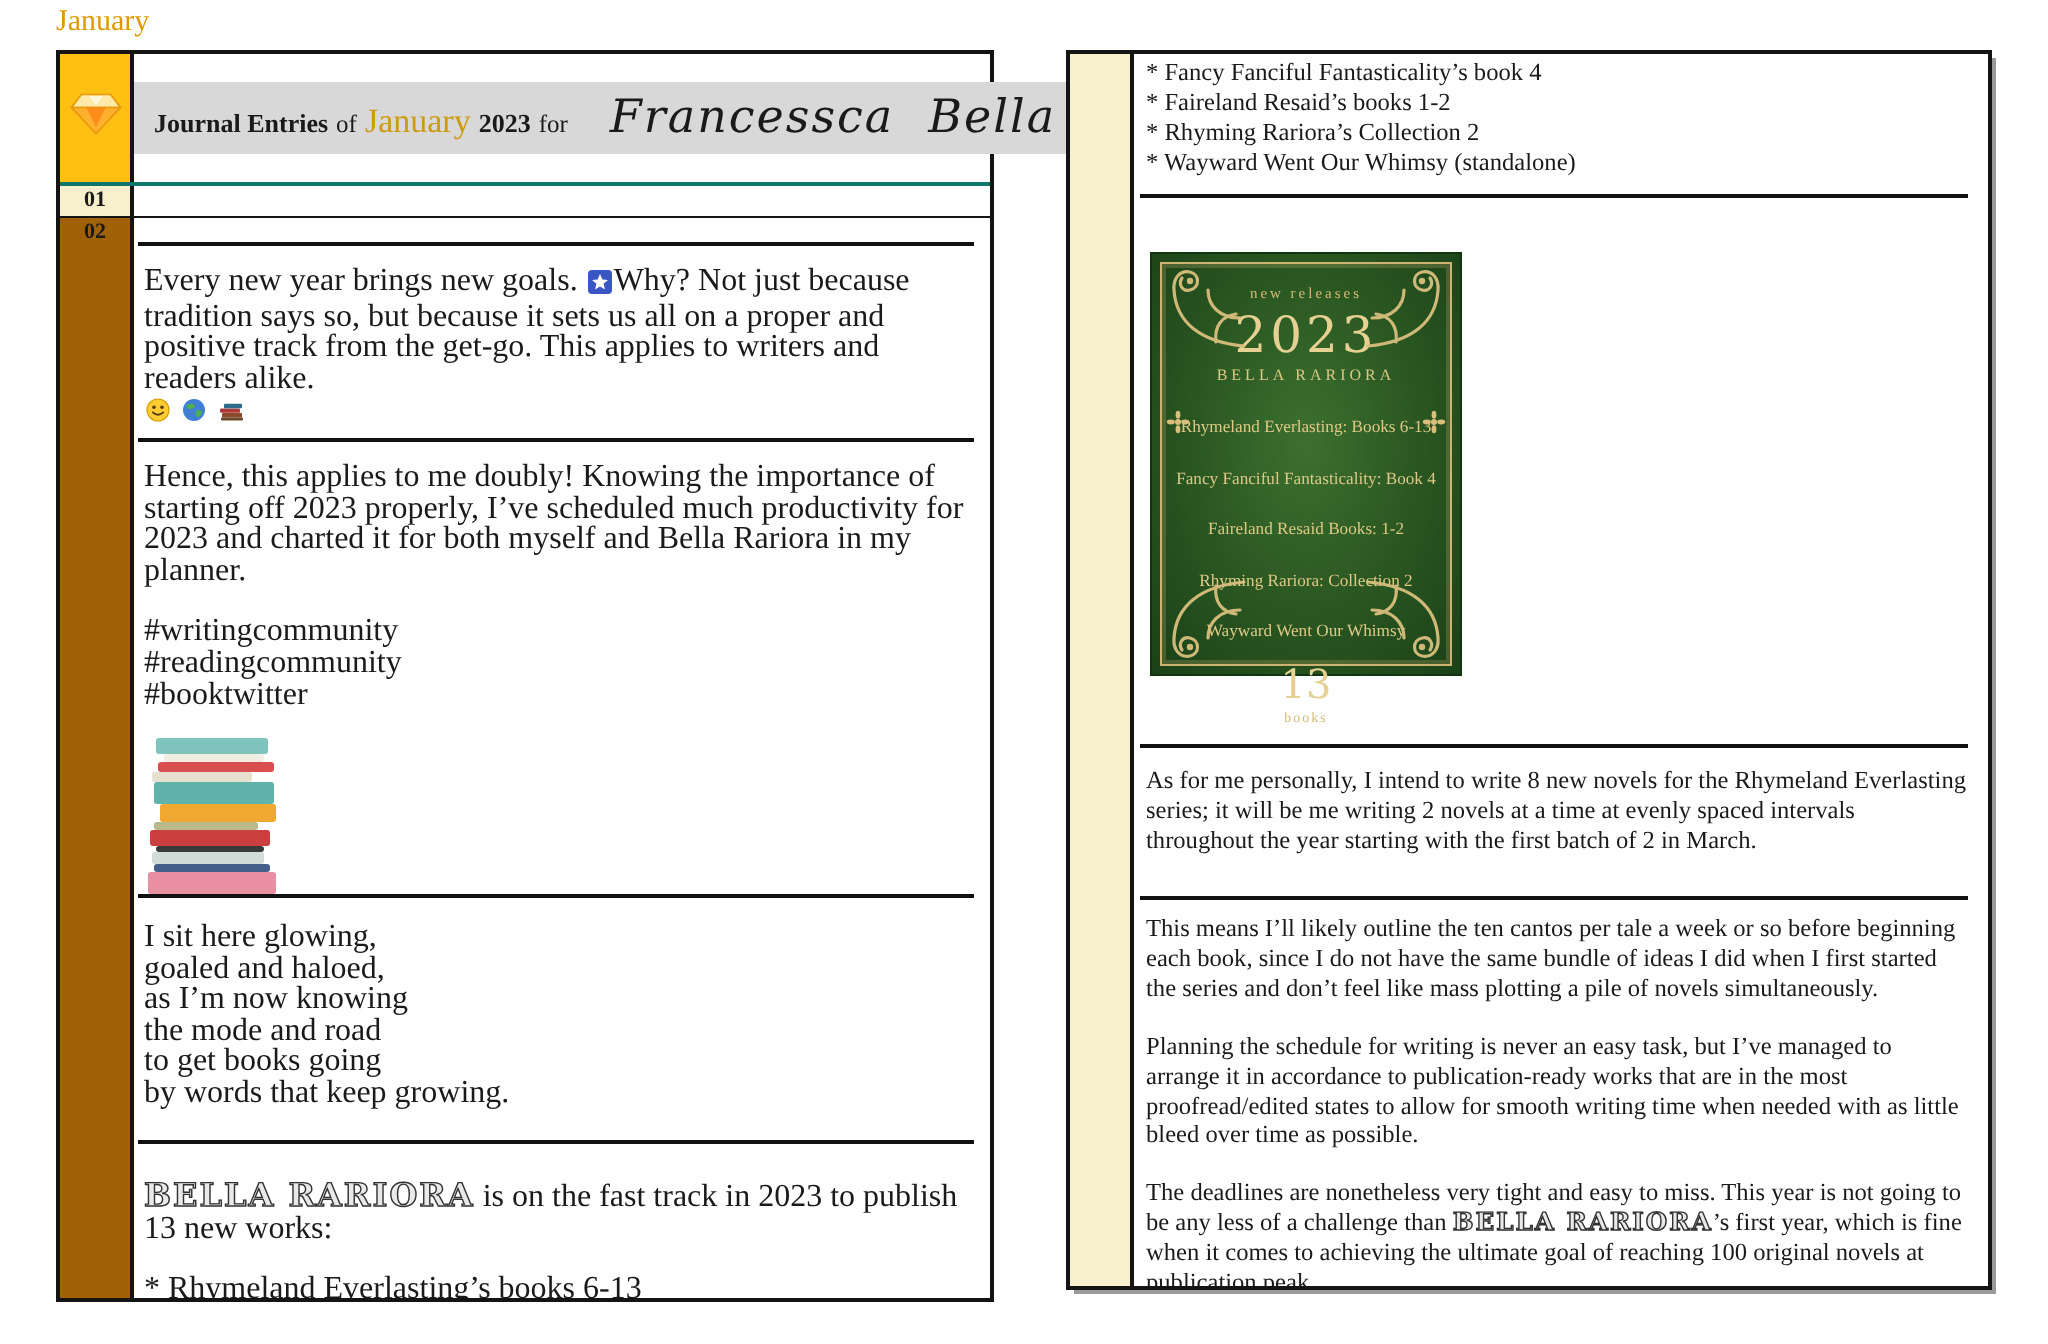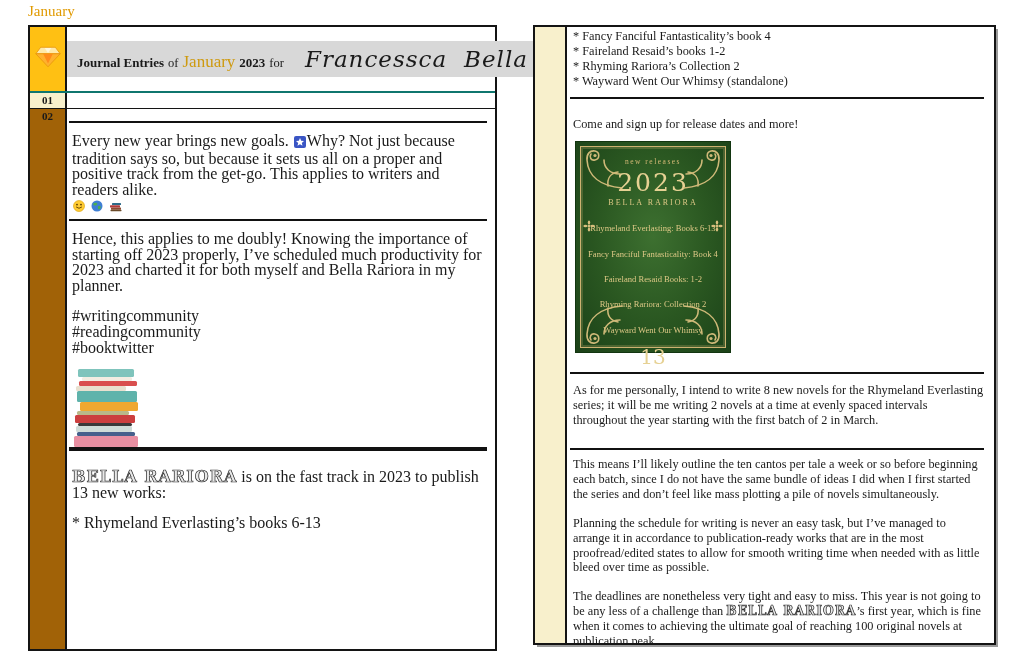--- a/index.html
+++ b/index.html
@@ -175,20 +175,28 @@
           <div class="bk" style="width:60px;height:8px;background:#CC3F3F;margin-left:1px;"></div>
           <div class="bk" style="width:54px;height:3px;background:#3A3A3A;margin-left:4px;"></div>
           <div class="bk" style="width:56px;height:6px;background:#CFDCD8;margin-left:2px;"></div>
           <div class="bk" style="width:58px;height:4px;background:#46608C;margin-left:3px;"></div>
           <div class="bk" style="width:64px;height:11px;background:#E88FA2;margin-left:0px;"></div>
         </div>
       </div>
 
       <div class="rule"></div>
 
+      <div class="entry e3">
+        <div>I sit here glowing,</div>
+        <div>goaled and haloed,</div>
+        <div>as I’m now knowing</div>
+        <div>the mode and road</div>
+        <div>to get books going</div>
+        <div>by words that keep growing.</div>
+      </div>
 
       <div class="rule"></div>
 
       <div class="entry e4">
         <div><span class="outline-name">BELLA RARIORA</span><span> is on the fast track in 2023 to publish 13 new works:</span></div>
         <div class="gapline"></div>
         <div>* Rhymeland Everlasting’s books 6-13</div>
       </div>
     </div>
   </div>
@@ -201,21 +209,20 @@
     <div class="rentry r1">
       <div>* Fancy Fanciful Fantasticality’s book 4</div>
       <div>* Faireland Resaid’s books 1-2</div>
       <div>* Rhyming Rariora’s Collection 2</div>
       <div>* Wayward Went Our Whimsy (standalone)</div>
     </div>
 
     <div class="rrule"></div>
 
     <div class="rentry r2">
-      <div>Come and sign up for release dates and more!</div>
       <div class="cover">
         <div class="cover-frame"></div>
         <div class="cover-inner">
           <svg class="flourish fl-tl" viewBox="0 0 44 44">
             <g fill="none" stroke="#D8BF7D" stroke-width="1.6" stroke-linecap="round">
               <path d="M42 42 C20 40 8 30 7 14 C6.5 8 10 4 15 5 C20 6 20 13 15 14 C11 15 9 11 11 8"></path>
               <path d="M40 28 C30 28 24 22 24 14"></path>
               <path d="M28 40 C27 32 31 27 38 26"></path>
             </g>
             <circle cx="15" cy="9.5" r="1.6" fill="#D8BF7D"></circle>
@@ -278,21 +285,21 @@
 
     <div class="rrule"></div>
 
     <div class="rentry r3">
       <div>As for me personally, I intend to write 8 new novels for the Rhymeland Everlasting series; it will be me writing 2 novels at a time at evenly spaced intervals throughout the year starting with the first batch of 2 in March.</div>
     </div>
 
     <div class="rrule"></div>
 
     <div class="rentry r4">
-      <div>This means I’ll likely outline the ten cantos per tale a week or so before beginning each batch, since I do not have the same bundle of ideas I did when I first started the series and don’t feel like mass plotting a pile of novels simultaneously.</div>
+      <div>This means I’ll likely outline the ten cantos per tale a week or so before beginning each book, since I do not have the same bundle of ideas I did when I first started the series and don’t feel like mass plotting a pile of novels simultaneously.</div>
       <div class="rgap"></div>
       <div>Planning the schedule for writing is never an easy task, but I’ve managed to arrange it in accordance to publication-ready works that are in the most proofread/edited states to allow for smooth writing time when needed with as little bleed over time as possible.</div>
       <div class="rgap"></div>
       <div><span>The deadlines are nonetheless very tight and easy to miss. This year is not going to be any less of a challenge than </span><span class="outline-name">BELLA RARIORA</span><span>’s first year, which is fine when it comes to achieving the ultimate goal of reaching 100 original novels at publication peak.</span></div>
     </div>
 
   </div>
 </div>
 
 </body></html>

